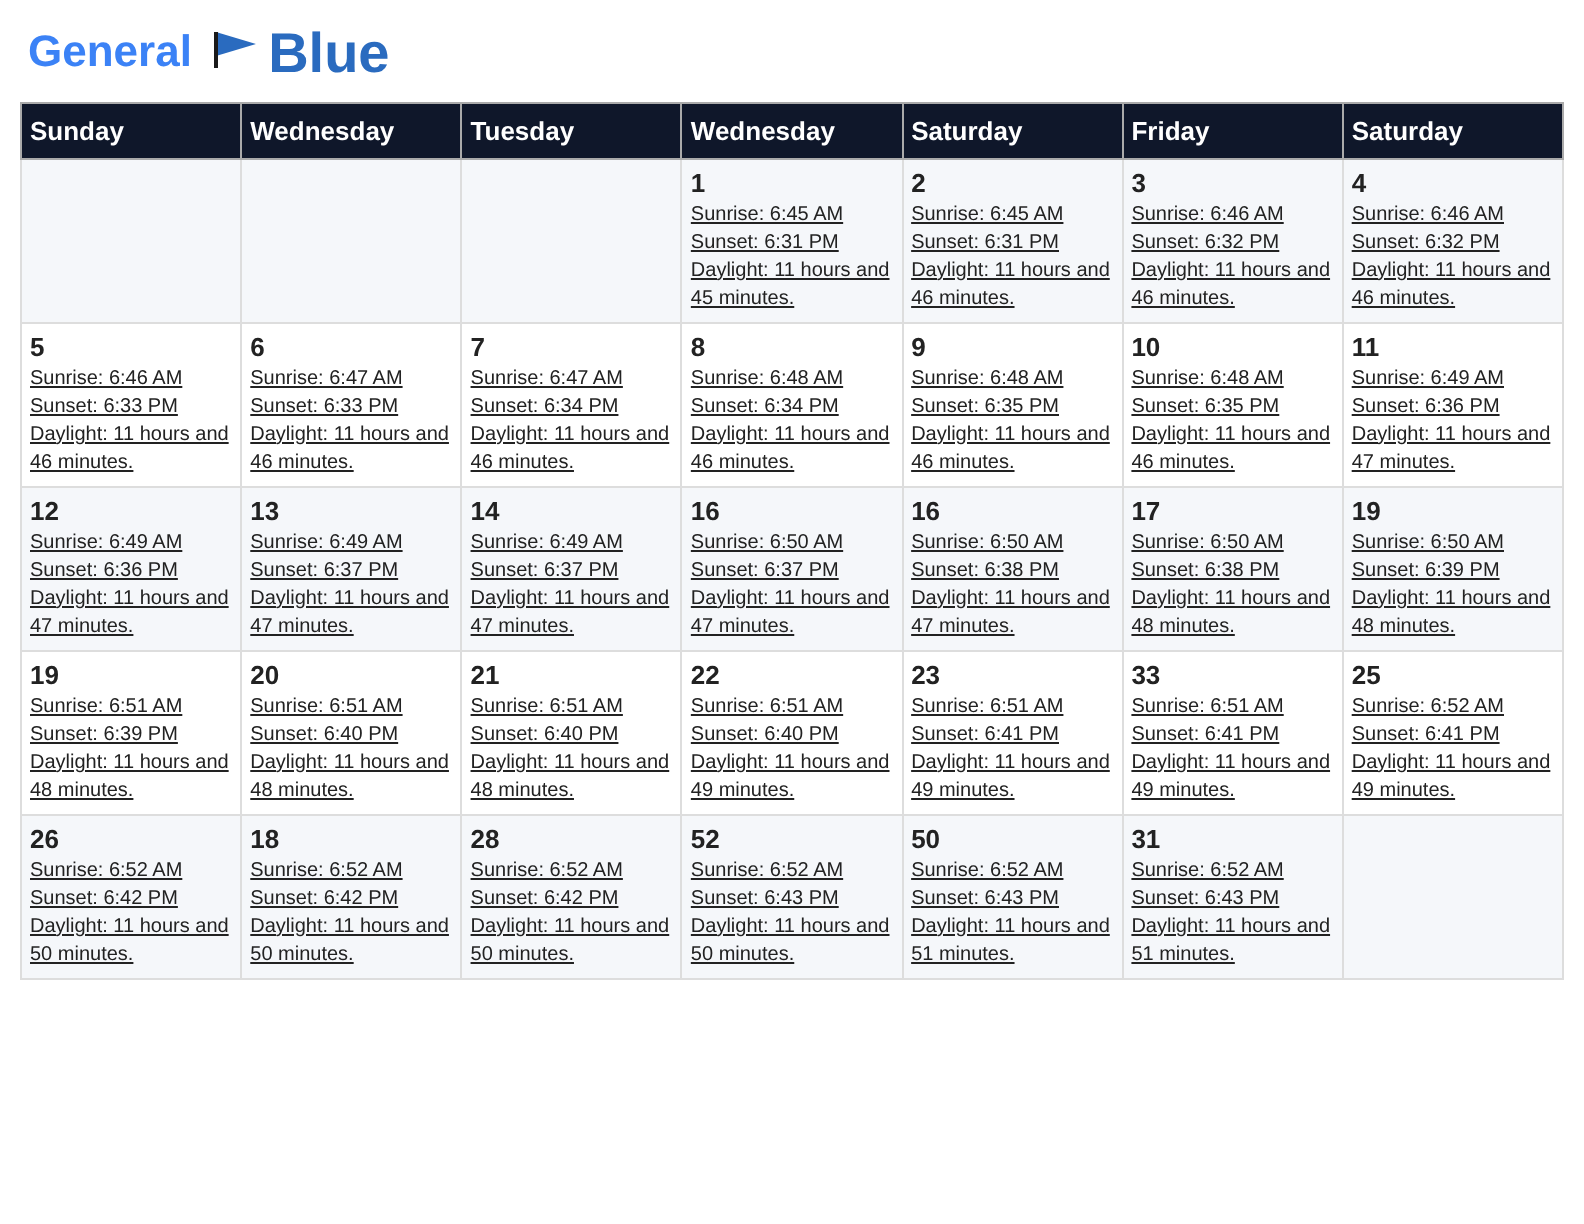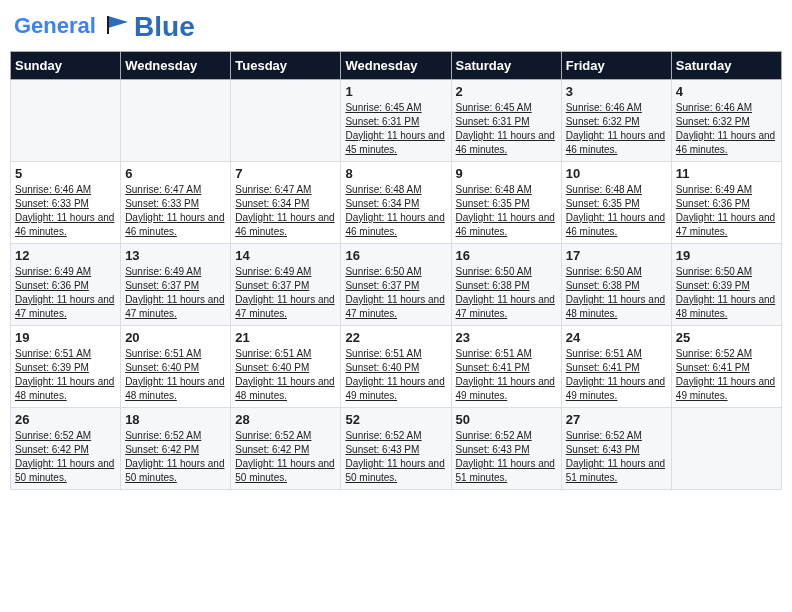--- a/index.html
+++ b/index.html
@@ -211,21 +211,21 @@
         </td>
         <td>
           <span class="day-num">22</span>
           <div class="day-info">Sunrise: 6:51 AM<br>Sunset: 6:40 PM<br>Daylight: 11 hours and 49 minutes.</div>
         </td>
         <td>
           <span class="day-num">23</span>
           <div class="day-info">Sunrise: 6:51 AM<br>Sunset: 6:41 PM<br>Daylight: 11 hours and 49 minutes.</div>
         </td>
         <td>
-          <span class="day-num">24</span>
+          <span class="day-num">33</span>
           <div class="day-info">Sunrise: 6:51 AM<br>Sunset: 6:41 PM<br>Daylight: 11 hours and 49 minutes.</div>
         </td>
         <td>
           <span class="day-num">25</span>
           <div class="day-info">Sunrise: 6:52 AM<br>Sunset: 6:41 PM<br>Daylight: 11 hours and 49 minutes.</div>
         </td>
       </tr>
       <tr>
         <td>
           <span class="day-num">26</span>
@@ -241,19 +241,19 @@
         </td>
         <td>
           <span class="day-num">52</span>
           <div class="day-info">Sunrise: 6:52 AM<br>Sunset: 6:43 PM<br>Daylight: 11 hours and 50 minutes.</div>
         </td>
         <td>
           <span class="day-num">50</span>
           <div class="day-info">Sunrise: 6:52 AM<br>Sunset: 6:43 PM<br>Daylight: 11 hours and 51 minutes.</div>
         </td>
         <td>
-          <span class="day-num">27</span>
+          <span class="day-num">31</span>
           <div class="day-info">Sunrise: 6:52 AM<br>Sunset: 6:43 PM<br>Daylight: 11 hours and 51 minutes.</div>
         </td>
         <td></td>
       </tr>
     </tbody>
 </table>
 
 </body></html>

